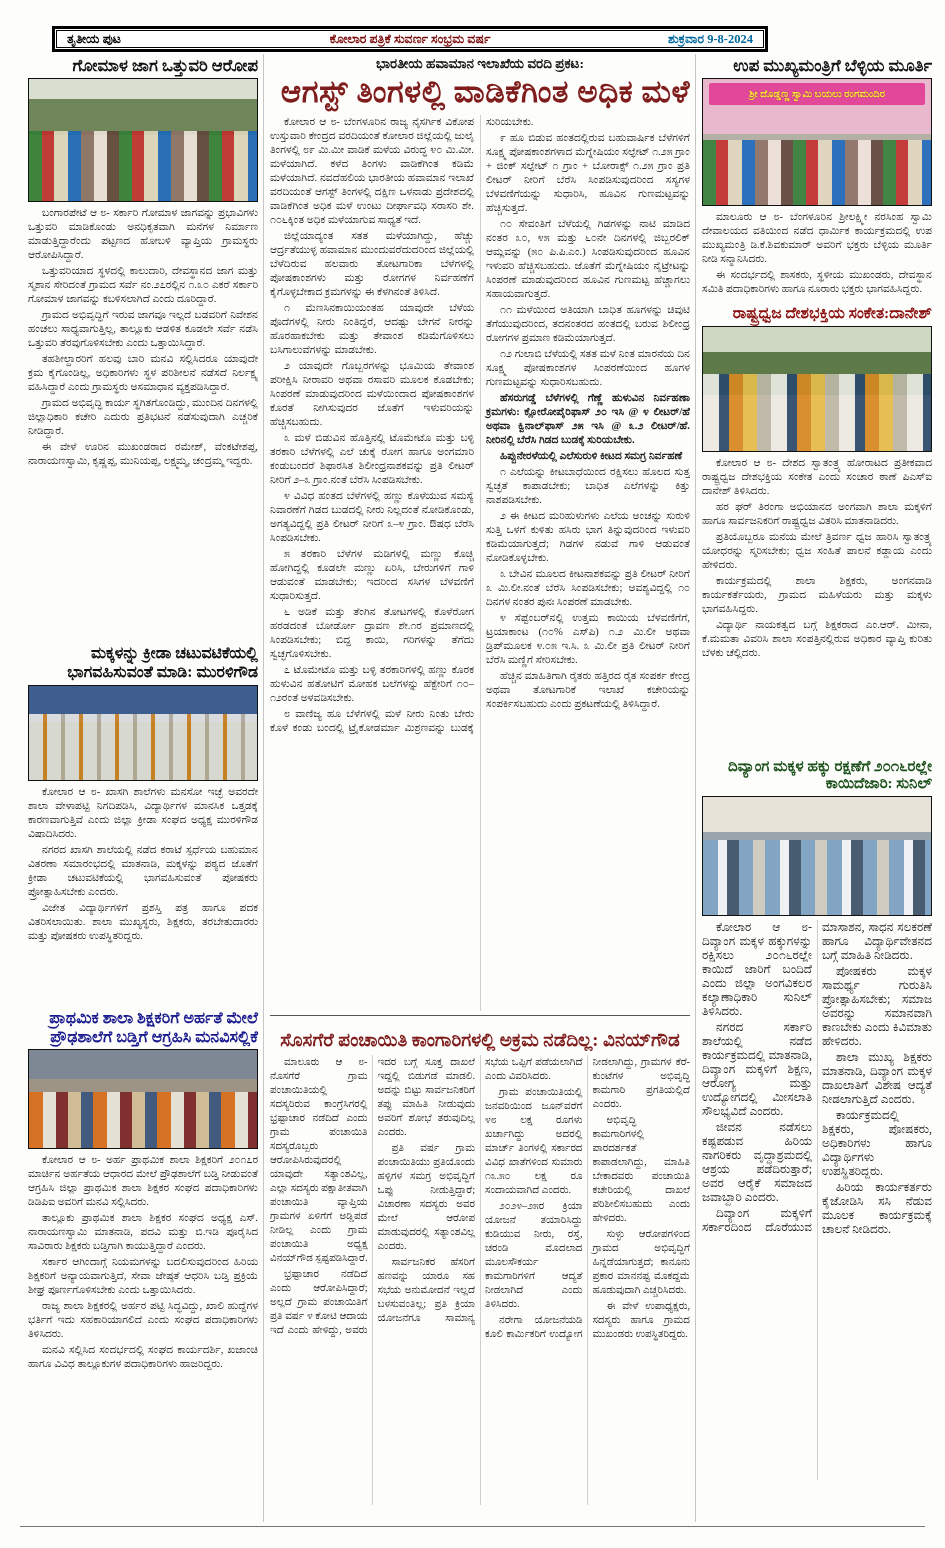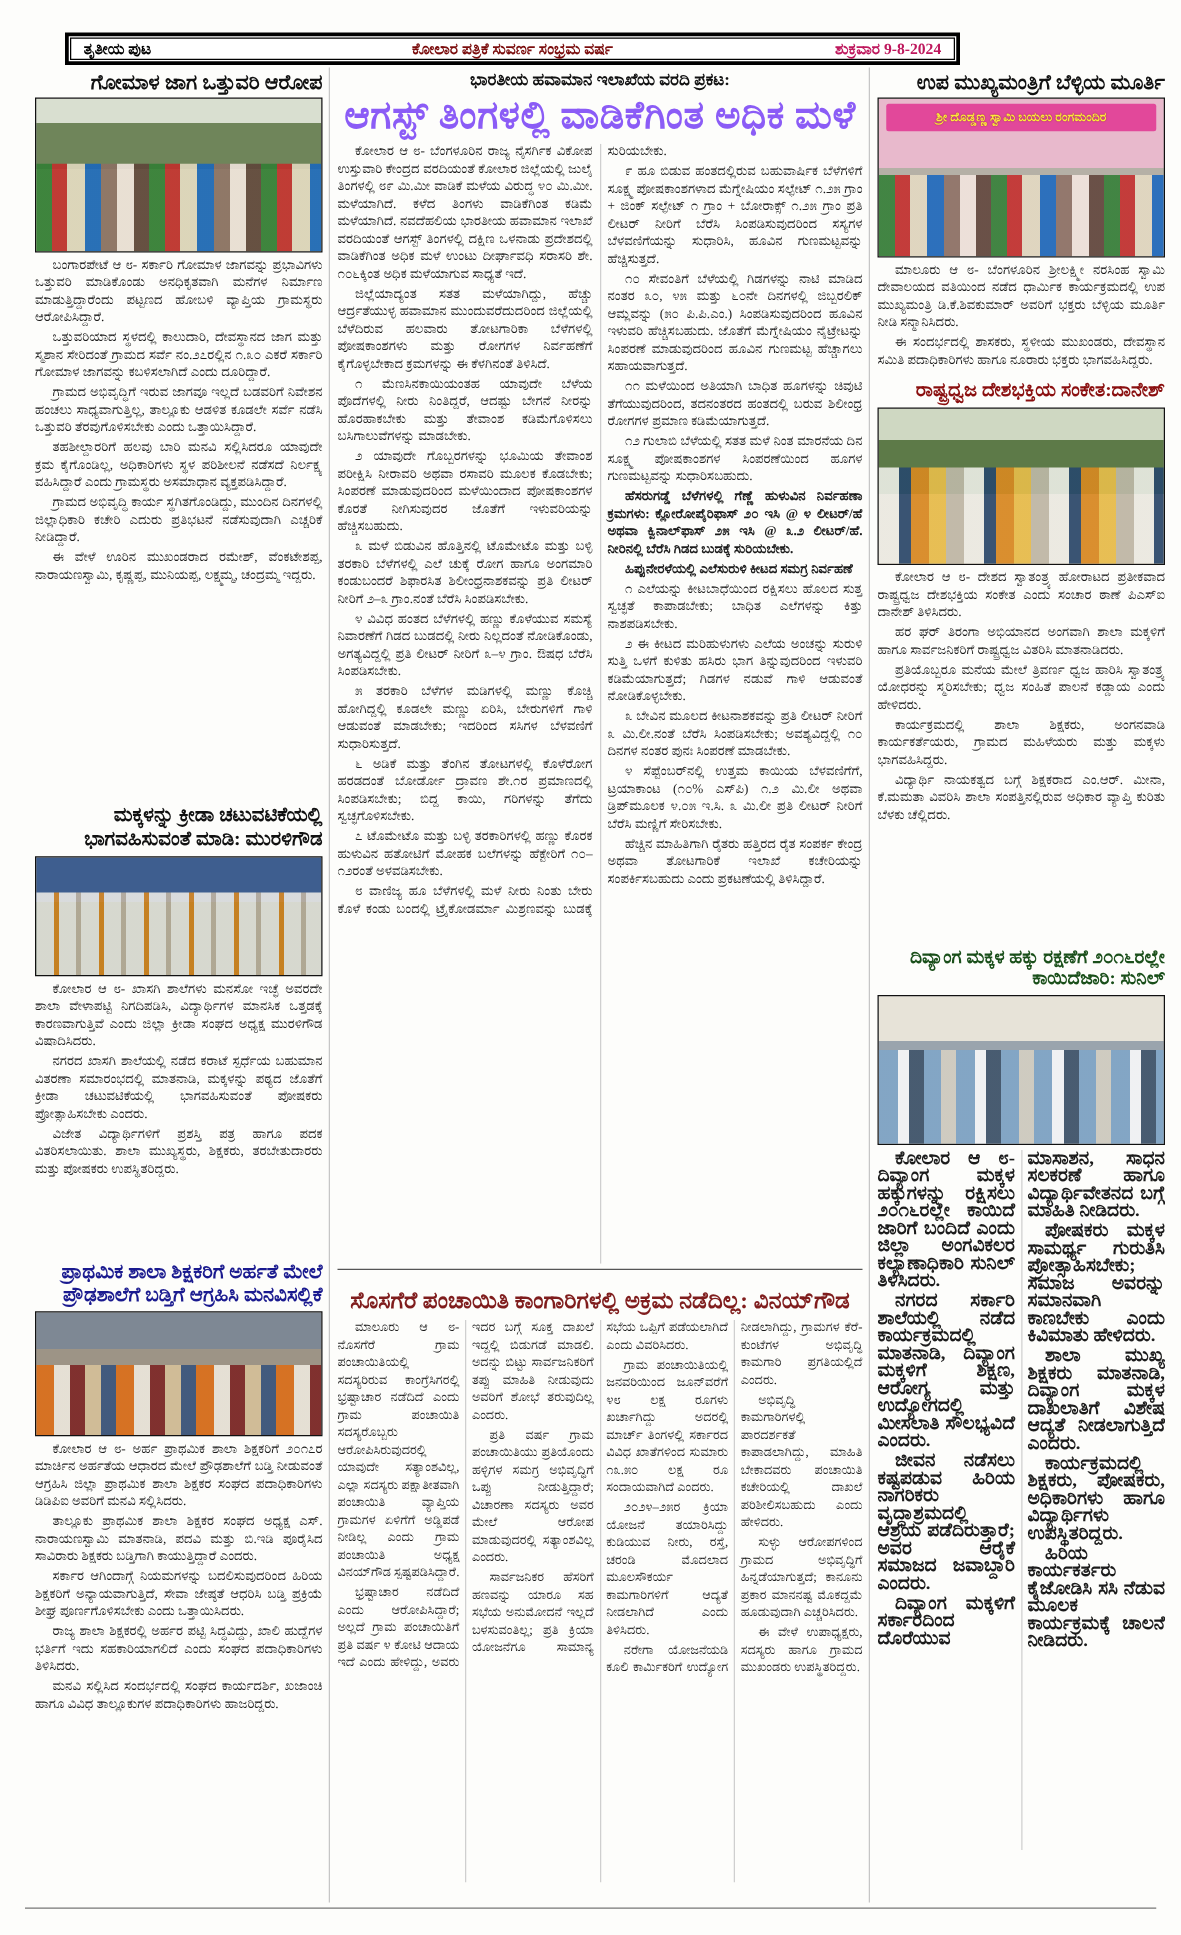--- a/index.html
+++ b/index.html
@@ -13,48 +13,48 @@
   .masthead {
     position:absolute; left:52px; top:26px; width:716px; height:26px;
     border:3px solid #000; background:#fff; padding:1px;
   }
   .masthead-inner {
     height:100%; border:1px solid #000; display:flex; align-items:center;
     padding:0 10px; font-weight:bold; font-size:12.5px;
   }
   .mh-left  { flex:1; text-align:left;  color:#000; }
   .mh-center{ flex:2; text-align:center; color:#7a0c0c; }
-  .mh-right { flex:1; text-align:right; color:#be185d; }
+  .mh-right { flex:1; text-align:right; color:#0369a1; }
   
   .vrule { position:absolute; top:54px; bottom:26px; width:1px; background:#c6c6c6; }
   .vrule.v1 { left:263px; } .vrule.v2 { left:695px; }
   .col { position:absolute; top:54px; }
   .col-left   { left:28px;  width:230px; }
   .col-center { left:270px; width:420px; }
   .col-right  { left:702px; width:230px; }
   .page-bottom-rule { position:absolute; left:20px; right:20px; top:1526px; height:1px; background:#777; }
   
   .hl { text-align:right; font-weight:bold; line-height:1.18; margin:2px 0 3px; }
   .hl-black  { color:#111;    font-size:16.5px; }
   .hl-navy   { color:#1a1a8f; font-size:16px; }
   .hl-maroon { color:#8a0f0f; font-size:15.5px; }
   .hl-green  { color:#1a4f1a; font-size:15px; }
   .kicker { text-align:center; font-weight:bold; font-size:13.5px; color:#111; margin-top:2px; }
   .main-hl {
-    text-align:center; font-weight:bold; color:#8b5cf6;
+    text-align:right; font-weight:bold; color:#7f1d1d;
     font-size:31px; line-height:1.05; margin:4px 0 6px; letter-spacing:0.5px;
   }
   .bottom-hl { text-align:center; font-weight:bold; color:#7f1d1d; font-size:18.5px; margin:14px 0 4px; }
   
   .body { font-size:10.6px; line-height:14px; text-align:justify; overflow:hidden; }
   .body p { text-indent:14px; margin-bottom:2px; }
   .body p.bold { font-weight:bold; }
   .cols2  { column-count:2; column-gap:12px; column-rule:1px solid #cfcfcf; }
   .cols4  { column-count:4; column-gap:10px; column-rule:1px solid #cfcfcf; font-size:10.3px; }
-  .cols2n { column-count:2; column-gap:10px; column-rule:1px solid #cfcfcf; font-size:15px;font-weight:bold; }
+  .cols2n { column-count:2; column-gap:10px; column-rule:1px solid #cfcfcf; font-size:12px; }
   .hrule { height:1px; background:#555; margin:4px 0 2px; }
   
   .photo { position:relative; border:1px solid #111; margin:3px 0 4px; overflow:hidden; background:#cfcfc3; }
   .people {
     position:absolute; left:0; right:0; bottom:0; height:58%;
     background:repeating-linear-gradient(90deg,
       #2e7d32 0 13px, #c62828 13px 25px, #e7dcc4 25px 39px,
       #1565c0 39px 52px, #8d6e63 52px 65px, #f6e8e2 65px 78px, #5d4037 78px 90px);
     opacity:.85;
   }

